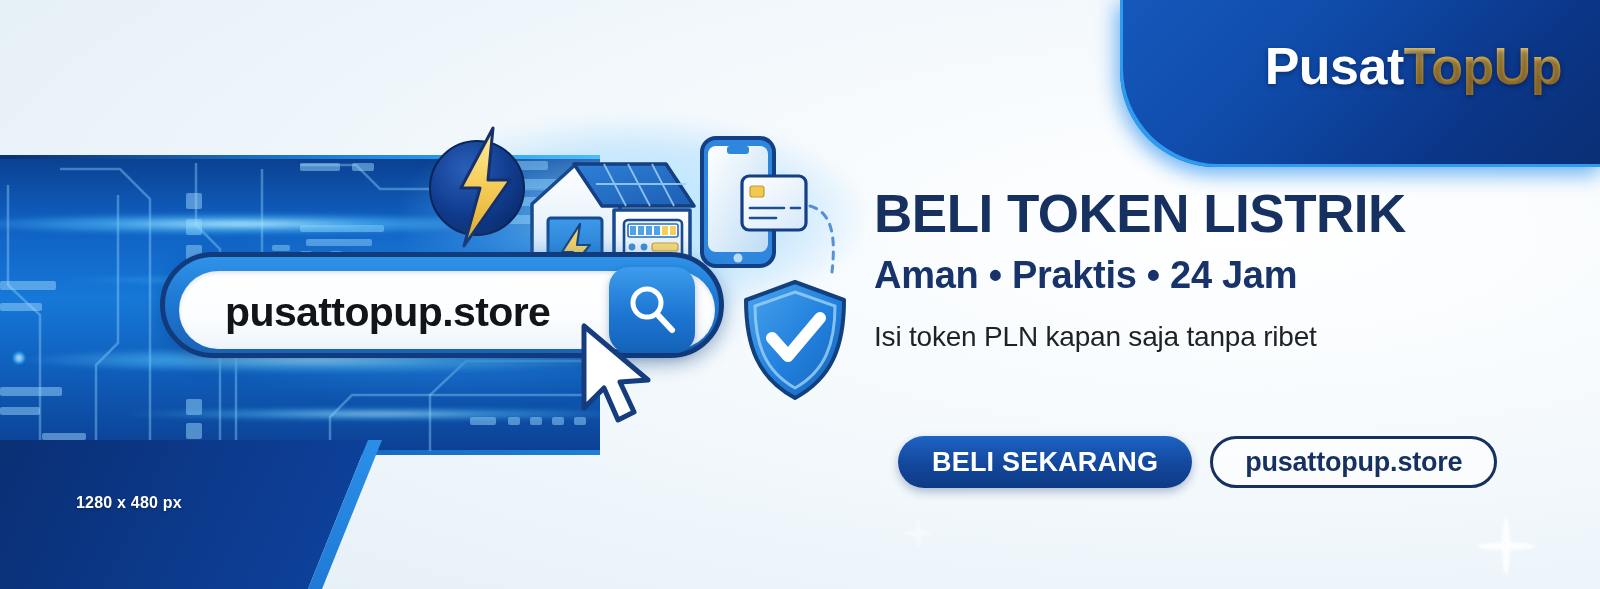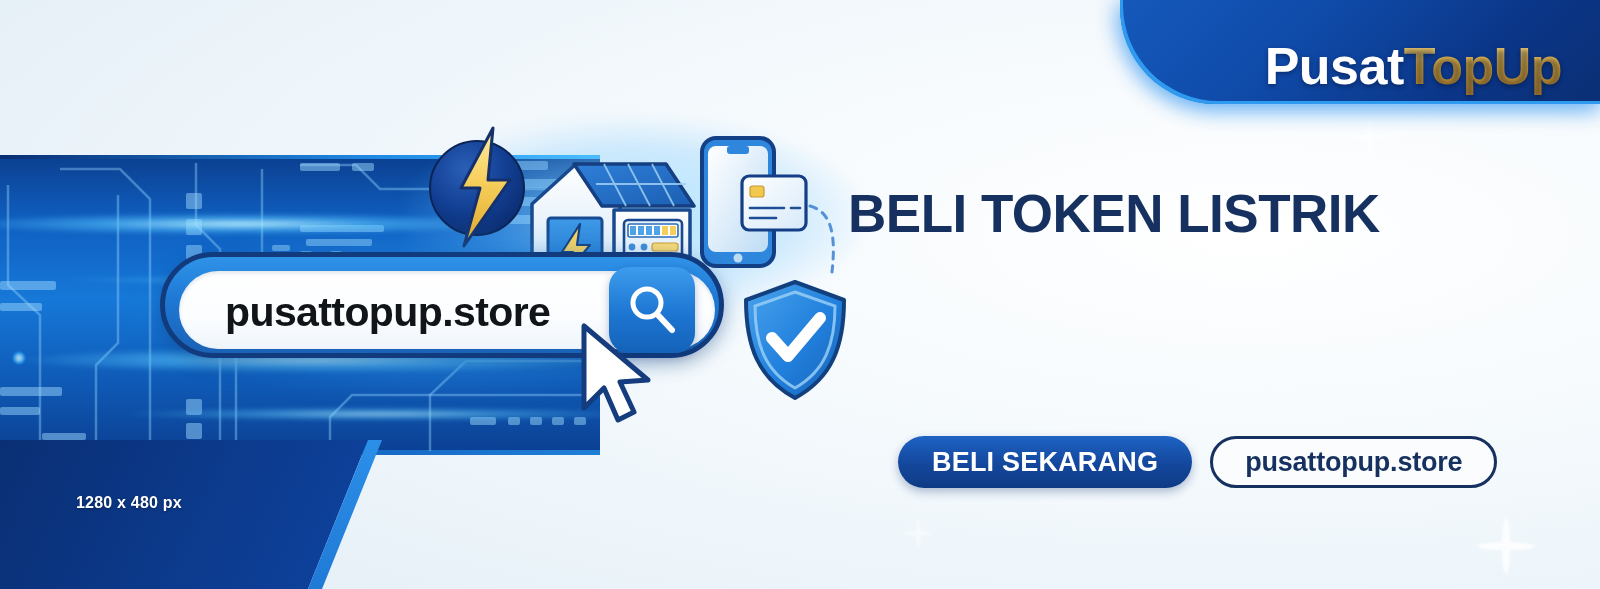--- a/index.html
+++ b/index.html
@@ -118,21 +118,21 @@
   
   .cursor{position:absolute;left:578px;top:322px;}
   .iconglow{
     position:absolute;
     background:radial-gradient(ellipse at center,rgba(160,225,255,.75) 0%,rgba(110,195,255,.3) 48%,rgba(90,180,255,0) 74%);
     filter:blur(6px);pointer-events:none;
   }
 
   
   .logoshape{
-    position:absolute;right:0;top:0;width:480px;height:104px;
+    position:absolute;right:0;top:0;width:480px;height:167px;
     background:linear-gradient(135deg,#1559bb 0%,#0f4aa8 38%,#0b3688 72%,#0a2f74 100%);
     border-bottom-left-radius:96px;
     box-shadow:-2px 4px 22px rgba(25,120,220,.45);
   }
   .logoshape::after{
     content:"";position:absolute;left:0;top:0;right:0;bottom:0;
     border-bottom-left-radius:96px;
     box-shadow:inset 3px -3px 0 0 #2e9af0, 0 6px 20px rgba(45,160,255,.45);
     pointer-events:none;
   }
@@ -143,21 +143,21 @@
   }
   .logo-a{color:#ffffff;}
   .logo-b{
     color:#e8b73f;
     background:linear-gradient(180deg,#f6dc8d 0%,#e2ae39 50%,#c9912a 100%);
     -webkit-background-clip:text;background-clip:text;
     -webkit-text-fill-color:transparent;
   }
 
   
-  .copy{position:absolute;left:848px;top:186px;width:660px;}
+  .copy{position:absolute;left:874px;top:186px;width:660px;}
   .h1{
     font-size:53px;line-height:1.06;font-weight:700;color:#16315f;
     letter-spacing:-.5px;margin:0;white-space:nowrap;
   }
   .h1 .l2{display:block;}
   .sub{
     margin:12px 0 0 0;font-size:38px;font-weight:700;color:#17336a;
     letter-spacing:-.3px;white-space:nowrap;
   }
   .desc{
@@ -384,20 +384,22 @@
   <div class="logoshape">
     <div class="logotext">
       <span class="logo-a">Pusat</span><span class="logo-b">TopUp</span>
     </div>
   </div>
 
   <div class="copy">
     <h1 class="h1">
       <span>BELI TOKEN LISTRIK</span>
     </h1>
+    <p class="sub">Aman • Praktis • 24 Jam</p>
+    <p class="desc">Isi token PLN kapan saja tanpa ribet</p>
   </div>
 
   <div class="btnrow">
     <button class="btn-primary">BELI SEKARANG</button>
     <button class="btn-ghost">pusattopup.store</button>
   </div>
 
 </div>
 
 </body></html>

